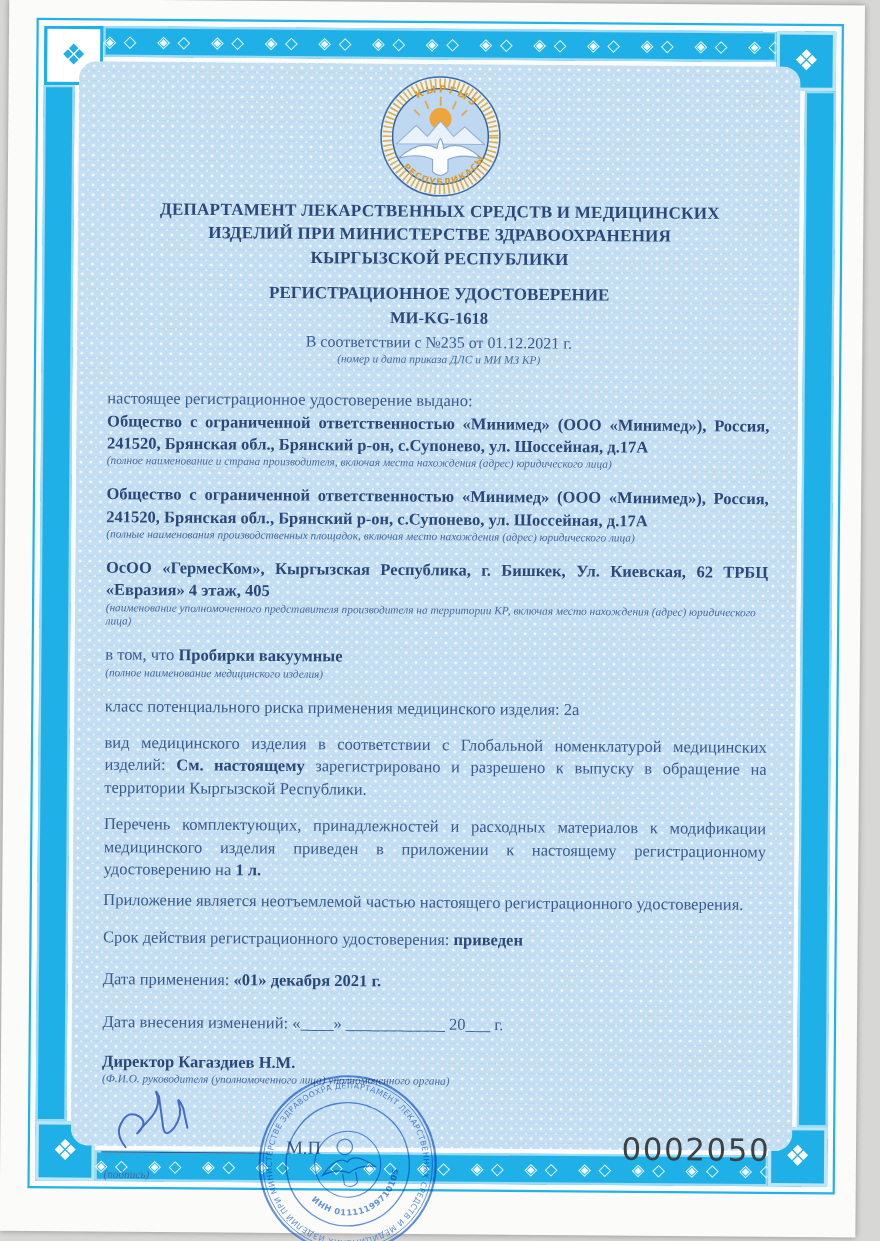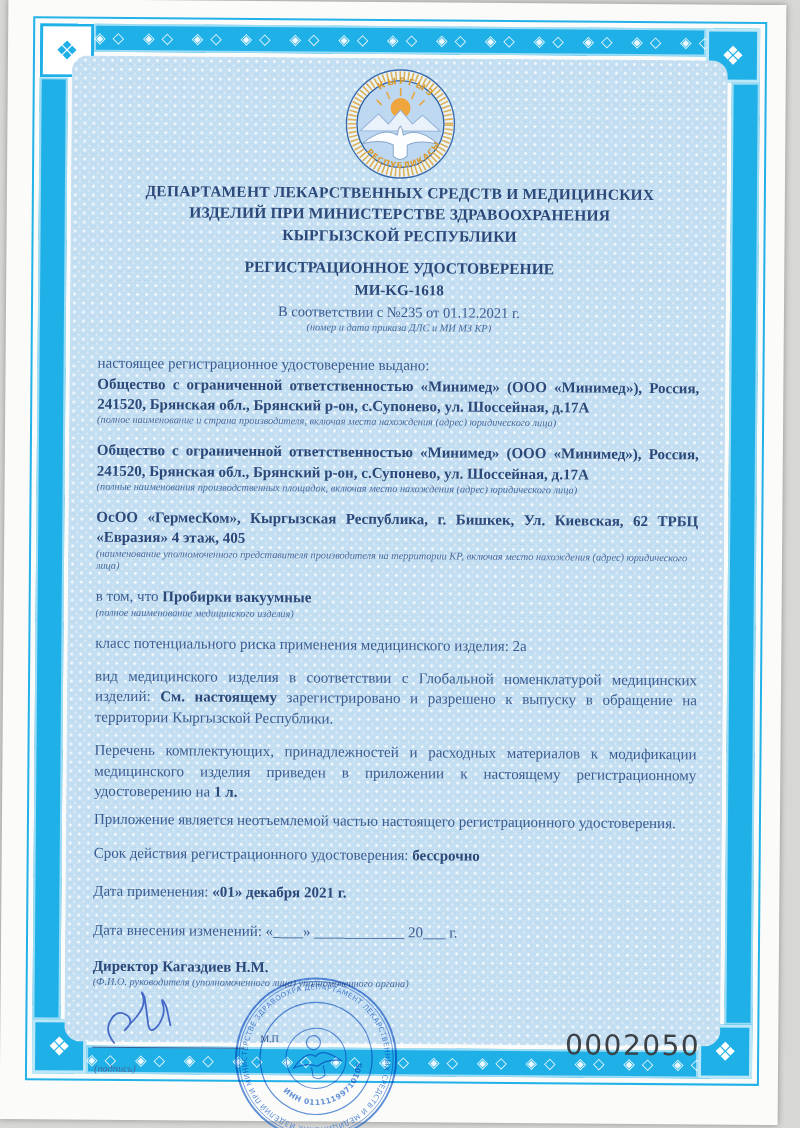--- a/index.html
+++ b/index.html
@@ -52,21 +52,21 @@
   
   .p{margin:0;}
   .mt{margin-top:13px;}
   .mt-sm{margin-top:8px;}
   .just{text-align:justify;}
   .b{font-weight:bold;color:#2b4878;}
   
   .sig-area{position:relative;margin-top:14px;height:110px;}
   .sig-line{position:absolute;left:0;top:44px;width:152px;border-bottom:1.3px solid #3a5b8f;}
   .sig-caption{position:absolute;left:2px;top:60px;}
-  .mp{position:absolute;left:168px;top:28px;font-size:10px;color:#3a5b8f;}
+  .mp{position:absolute;left:168px;top:28px;font-size:17px;color:#3a5b8f;}
   .sig-scribble{position:absolute;left:4px;top:-22px;}
   .stamp{position:absolute;left:138px;top:-32px;opacity:.88;mix-blend-mode:multiply;}
   
   .serial{position:absolute;right:78px;bottom:62px;
     font-family:"DejaVu Sans",sans-serif;font-size:28px;color:#3c4145;letter-spacing:1.5px;}
 </style>
 </head>
 <body>
 
 <div class="paper">
@@ -136,21 +136,21 @@
         <div class="note">(полное наименование медицинского изделия)</div>
 
         <p class="p mt">класс потенциального риска применения медицинского изделия: 2а</p>
 
         <p class="p just mt"><span>вид медицинского изделия в соответствии с Глобальной номенклатурой медицинских изделий: </span><span class="b">См. настоящему</span><span> зарегистрировано и разрешено к выпуску в обращение на территории Кыргызской Республики.</span></p>
 
         <p class="p just mt"><span>Перечень комплектующих, принадлежностей и расходных материалов к модификации медицинского изделия приведен в приложении к настоящему регистрационному удостоверению на </span><span class="b">1 л.</span></p>
 
         <p class="p mt-sm">Приложение является неотъемлемой частью настоящего регистрационного удостоверения.</p>
 
-        <p class="p mt"><span>Срок действия регистрационного удостоверения: </span><span class="b">бессрочно</span></p>
+        <p class="p mt"><span>Срок действия регистрационного удостоверения: </span><span class="b">приведен</span></p>
 
         <p class="p" style="margin-top:18px"><span>Дата применения: </span><span class="b">«01» декабря 2021 г.</span></p>
 
         <p class="p" style="margin-top:18px">Дата внесения изменений: «____» ____________ 20___ г.</p>
 
         <p class="p b" style="margin-top:16px">Директор Кагаздиев Н.М.</p>
         <div class="note">(Ф.И.О. руководителя (уполномоченного лица) уполномоченного органа)</div>
 
         <div class="sig-area">
           <svg class="sig-scribble" width="110" height="70" viewBox="0 0 110 70">

